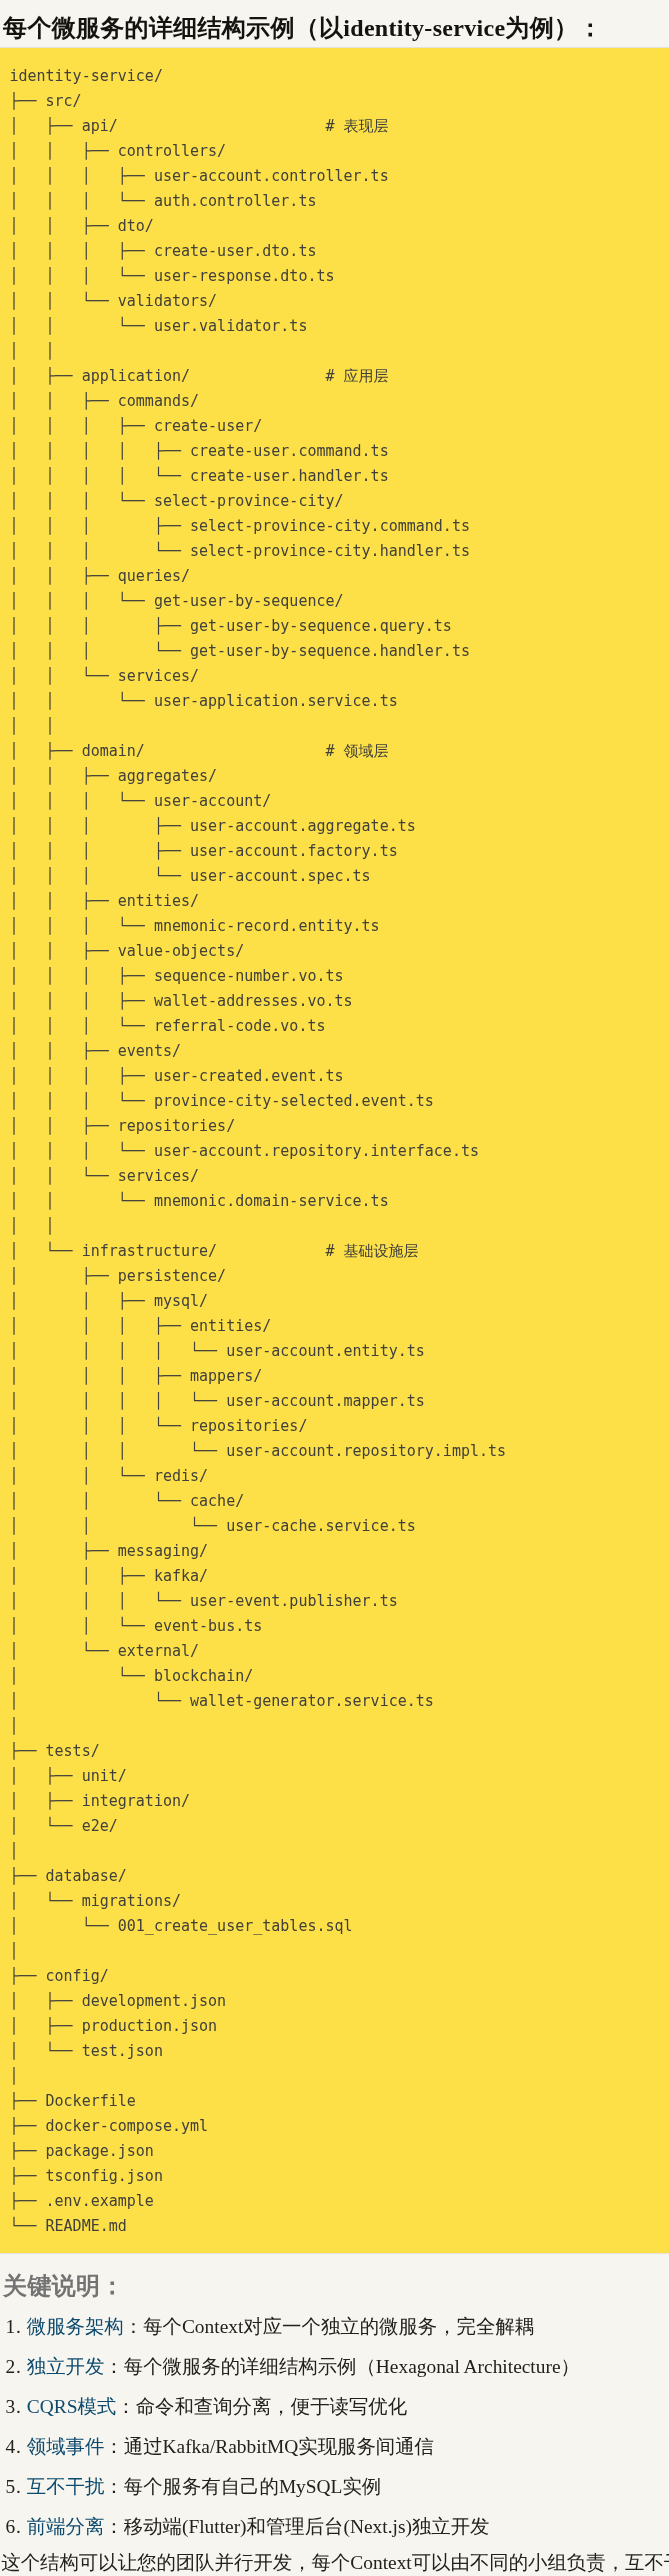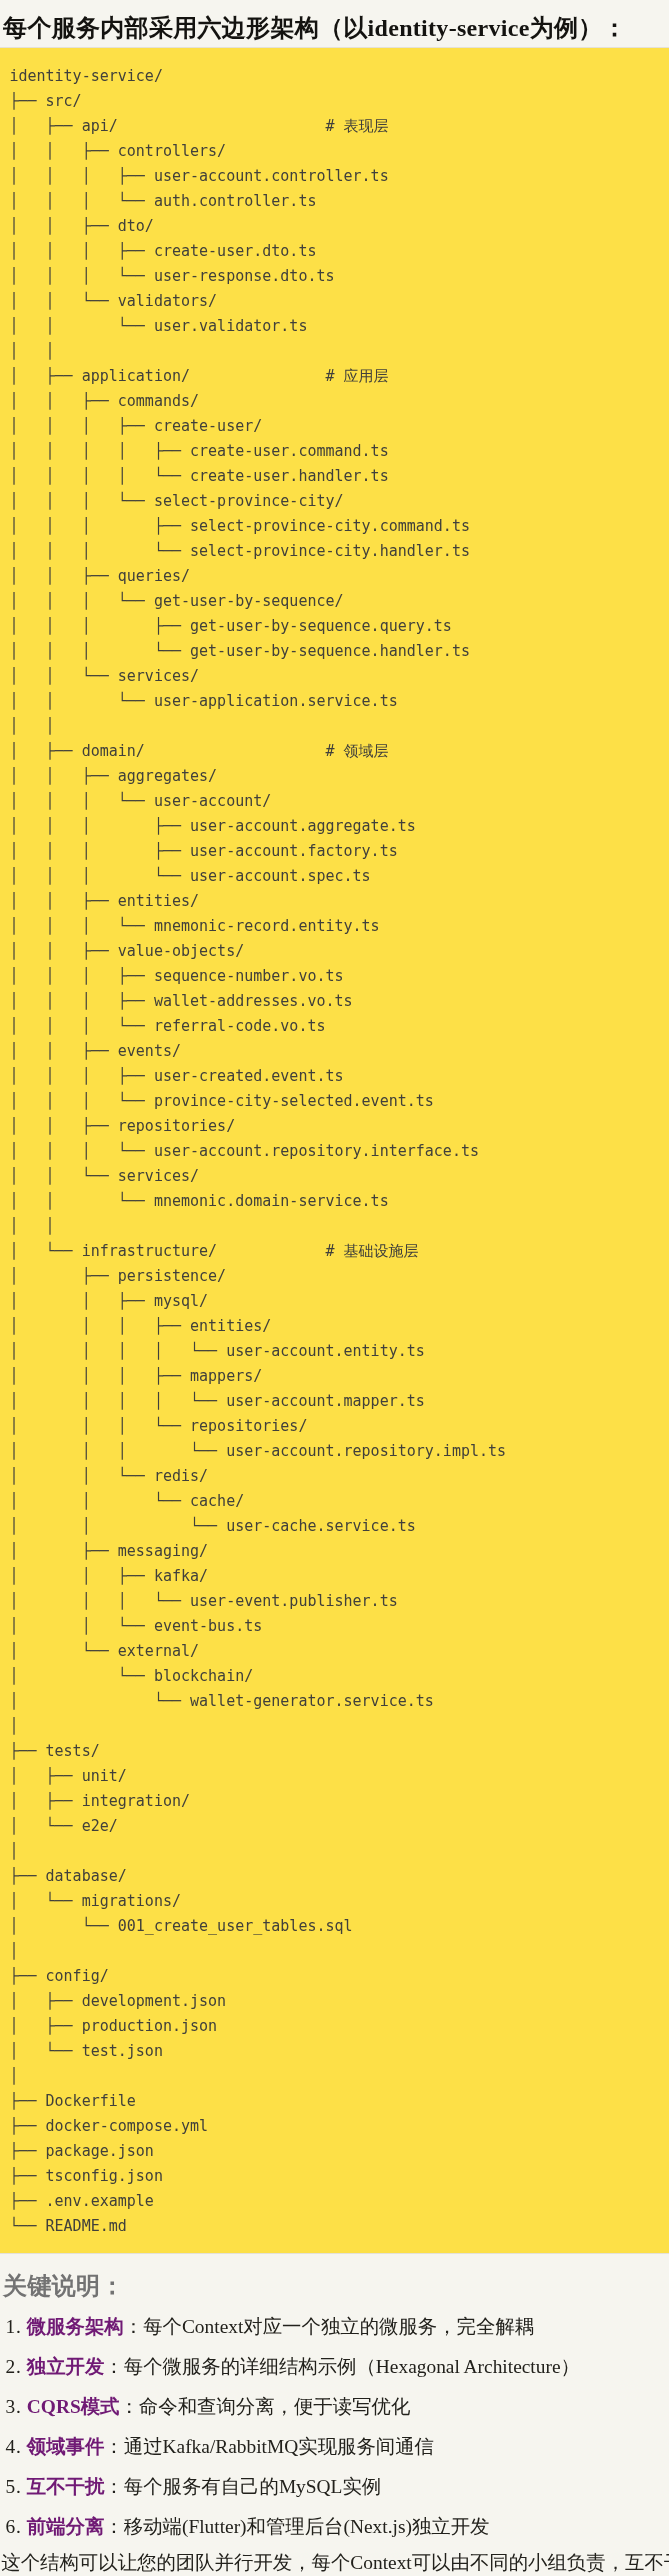--- a/index.html
+++ b/index.html
@@ -55,36 +55,36 @@
     padding-left: 5.6px;
     font-size: 19.4px;
     line-height: 40px;
     color: #22211c;
     white-space: nowrap;
   }
   .note-item .num {
     letter-spacing: 0.6px;
   }
   .note-item strong {
-    font-weight: 700;
-    color: #701a75;
+    font-weight: 400;
+    color: #0c4a6e;
   }
   .notes-footer {
     margin: 3.1px 0 0 0;
     padding: 0 3.8px 0 1.3px;
     font-size: 19.4px;
     line-height: 25px;
     color: #22211c;
     white-space: nowrap;
   }
 </style>
 </head>
 <body>
 
-<h3 class="page-title">每个服务内部采用六边形架构（以identity-service为例）：</h3>
+<h3 class="page-title">每个微服务的详细结构示例（以identity-service为例）：</h3>
 
 <div class="code-block">
   <pre>identity-service/
 ├── src/
 │   ├── api/                       # 表现层
 │   │   ├── controllers/
 │   │   │   ├── user-account.controller.ts
 │   │   │   └── auth.controller.ts
 │   │   ├── dto/
 │   │   │   ├── create-user.dto.ts

